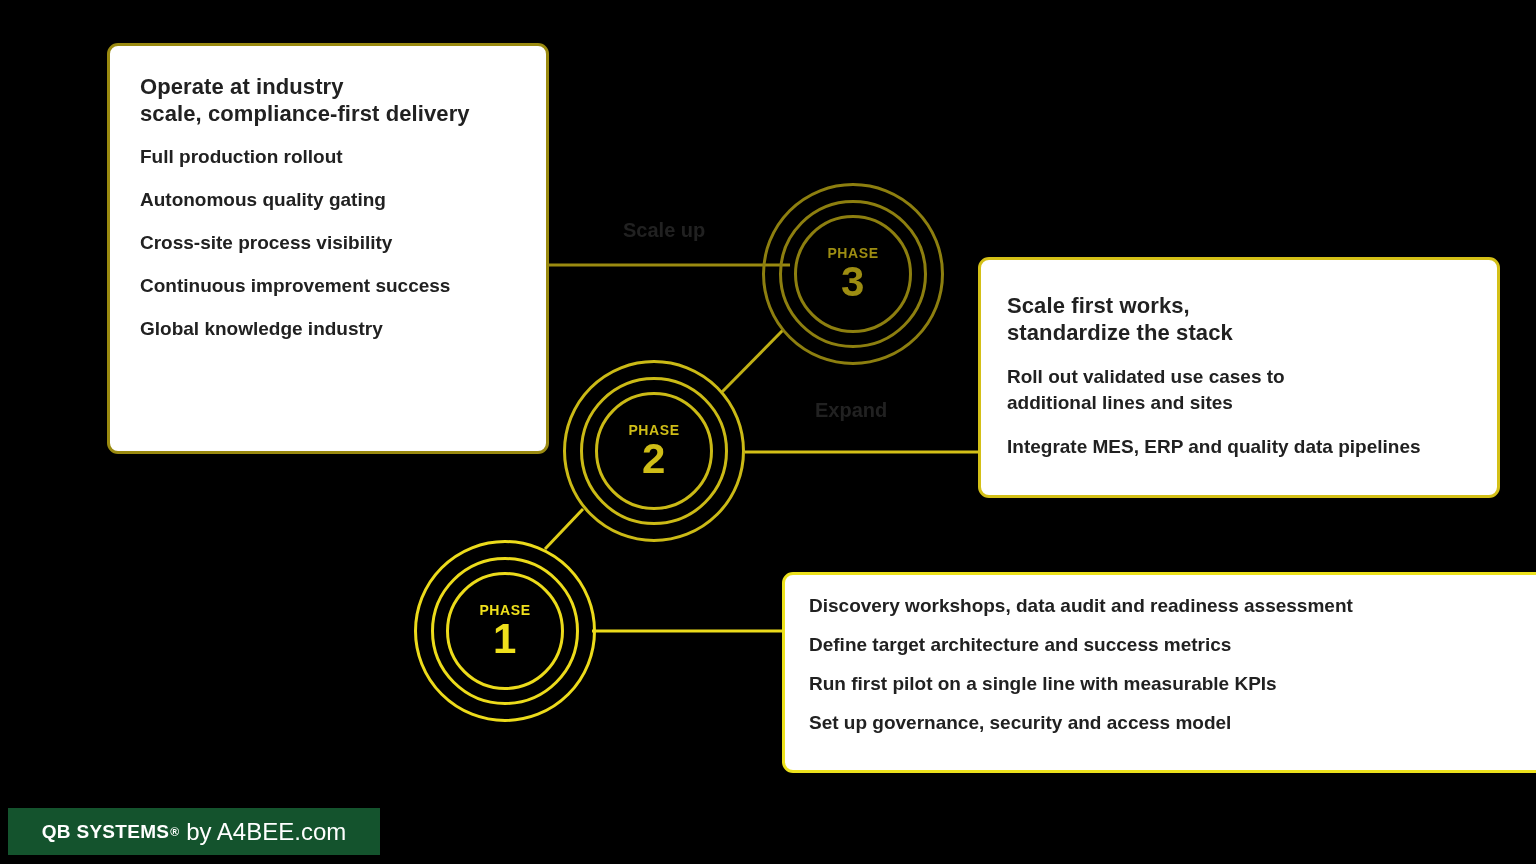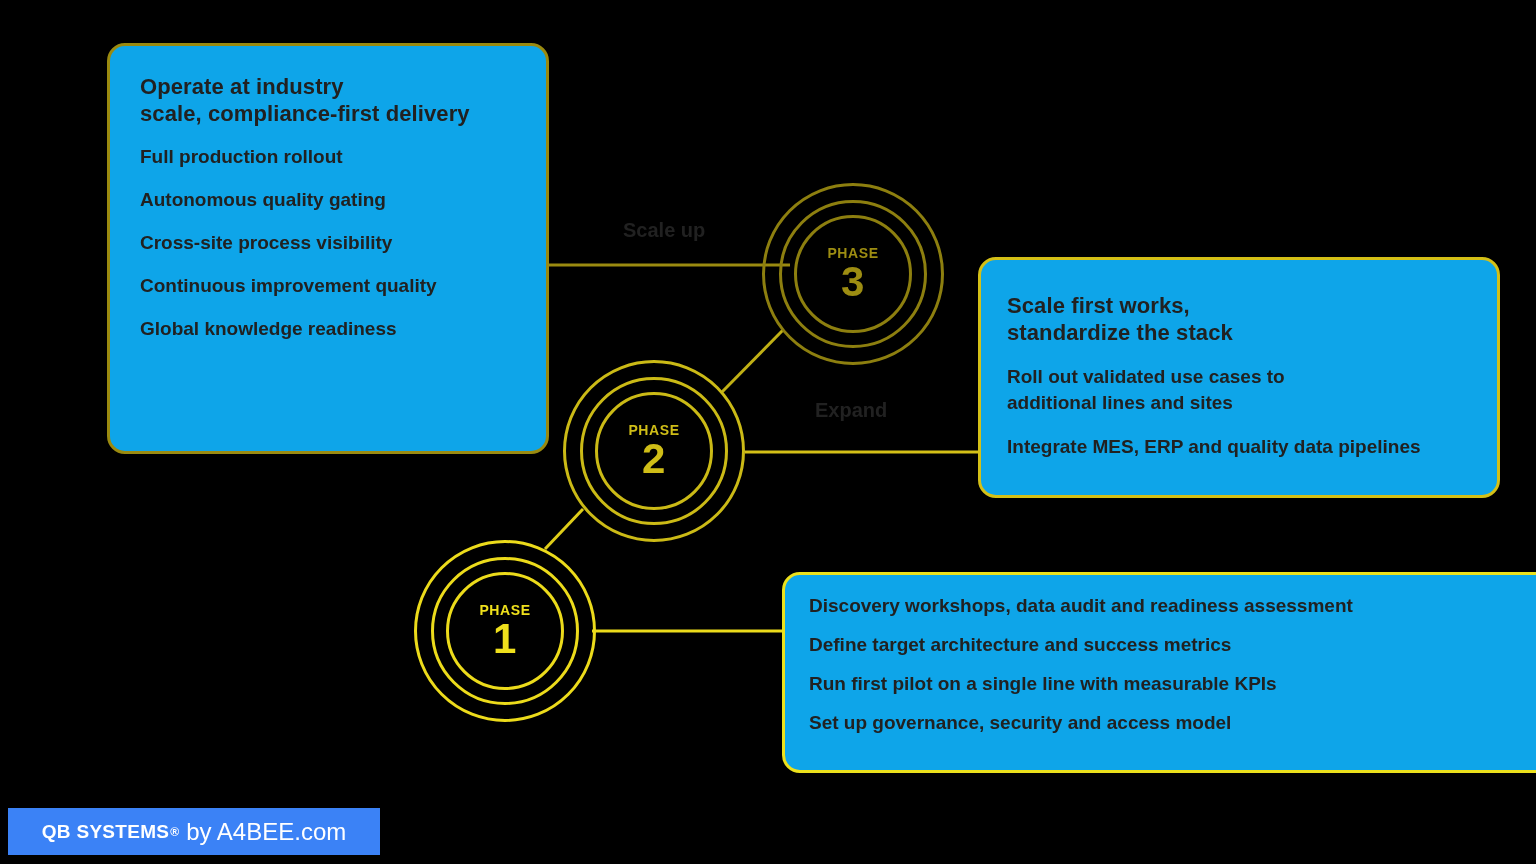--- a/index.html
+++ b/index.html
@@ -28,22 +28,22 @@
     width: 1536px; height: 864px;
     pointer-events: none;
   }
 
   
   .box {
     position: absolute;
     box-sizing: border-box;
     border-style: solid;
     border-width: 3px;
-    border-radius: 18px;
-    background: #0ea5e9;
+    border-radius: 11px;
+    background: #ffffff;
   }
   .box-dim   { border-color: #9a8a10; }
   .box-mid   { border-color: #d4c017; }
   .box-bright{ border-color: #ece11c; }
 
   
   .tline {
     color: #212121;
     display: block;
     white-space: nowrap;
@@ -159,21 +159,21 @@
   #label-phase1 .t-label { display: block; }
   #label-phase1 .l2 { margin-top: 4px; }
 
   
   #footer-badge {
     position: absolute;
     left: 8px;
     top: 808px;
     width: 372px;
     height: 47px;
-    background: #3b82f6;
+    background: #14532d;
     display: flex;
     align-items: center;
     justify-content: center;
     gap: 0;
   }
   #footer-badge .brand {
     color: #ffffff;
     font-size: 19px;
     font-weight: 700;
     letter-spacing: .3px;
@@ -224,25 +224,25 @@
     <div class="grp">
       <span class="tline t-body">Autonomous quality gating</span>
     </div>
 
     <div class="grp">
       <span class="tline t-body">Cross-site process visibility</span>
     </div>
 
 
     <div class="grp">
-      <span class="tline t-body">Continuous improvement quality</span>
-    </div>
-
-    <div class="grp">
-      <span class="tline t-body">Global knowledge readiness</span>
+      <span class="tline t-body">Continuous improvement success</span>
+    </div>
+
+    <div class="grp">
+      <span class="tline t-body">Global knowledge industry</span>
     </div>
   </div>
 
   <div class="box box-mid" id="box-phase2-detail">
 
     <div class="grp">
       <span class="tline t-head">Scale first works,</span>
       <span class="tline t-head">standardize the stack</span>
     </div>
 

